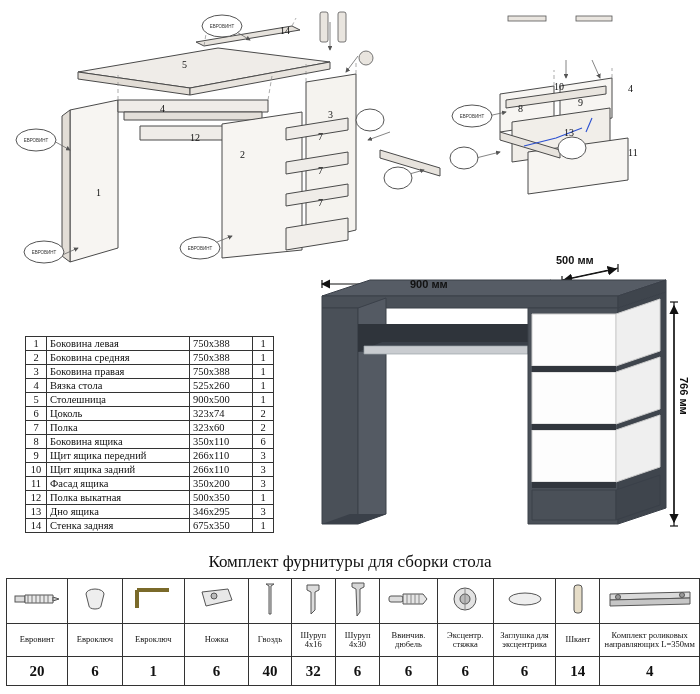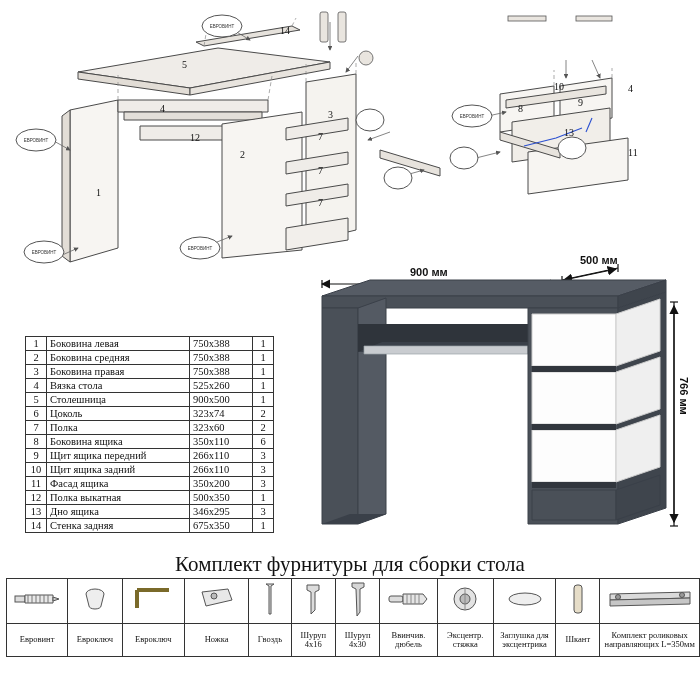--- a/index.html
+++ b/index.html
@@ -22,21 +22,21 @@
   #parts td{border:1px solid #333;padding:0px 3px;height:13px;line-height:13px;white-space:nowrap;}
   #parts td.c1{width:14px;text-align:center;}
   #parts td.c2{width:136px;text-align:left;}
   #parts td.c3{width:56px;text-align:left;}
   #parts td.c4{width:14px;text-align:center;}
   
   #desk{left:300px;top:262px;width:385px;height:285px;}
   
   #kit-title{
     position:absolute;left:0;top:552px;width:700px;text-align:center;
-    font-size:21px;font-family:"Liberation Serif",serif;color:#111;
+    font-size:17px;font-family:"Liberation Serif",serif;color:#111;
   }
   #kit{
     position:absolute;left:6px;top:578px;border-collapse:collapse;
     font-family:"Liberation Serif",serif;
   }
   #kit td{border:1px solid #333;text-align:center;vertical-align:middle;}
   #kit tr.icons td{height:42px;}
   #kit tr.names td{height:30px;font-size:8.5px;line-height:9.5px;padding:1px;}
   #kit tr.counts td{height:26px;font-size:15px;font-weight:bold;}
   .dimlabel{position:absolute;font-size:11px;font-weight:bold;font-family:"Liberation Sans",sans-serif;}
@@ -305,22 +305,22 @@
 
     <rect x="232" y="104" width="84" height="6" fill="#31363d"></rect>
     <rect x="232" y="162" width="84" height="6" fill="#31363d"></rect>
     <rect x="232" y="220" width="84" height="6" fill="#31363d"></rect>
 
     <polygon points="232,228 316,228 316,258 232,258" fill="#4a5058" stroke="#3a4049"></polygon>
     <polygon points="316,228 360,213 360,243 316,258" fill="#3f454d" stroke="#3a4049"></polygon>
 
     <polygon points="22,262 58,262 86,252 50,252" fill="#3a4049"></polygon>
   </svg>
-  <div class="dimlabel" style="left:110px;top:4px;">900 мм</div>
-  <div class="dimlabel" style="left:280px;top:-8px;">500 мм</div>
+  <div class="dimlabel" style="left:110px;top:16px;">900 мм</div>
+  <div class="dimlabel" style="left:256px;top:-8px;">500 мм</div>
   <div class="dimlabel vert" style="left:378px;top:115px;">766 мм</div>
 </div>
 
 <div id="kit-title">Комплект фурнитуры для сборки стола</div>
 
 <table id="kit">
   <tbody>
       <tr class="icons">
     <td style="width:60px">
       <svg width="48" height="16" viewBox="0 0 48 16">
@@ -413,14 +413,28 @@
     <td>Ножка</td>
     <td>Гвоздь</td>
     <td>Шуруп 4х16</td>
     <td>Шуруп 4х30</td>
     <td>Ввинчив. дюбель</td>
     <td>Эксцентр. стяжка</td>
     <td>Заглушка для эксцентрика</td>
     <td>Шкант</td>
     <td>Комплект роликовых направляющих L=350мм</td>
   </tr>
+  <tr class="counts">
+    <td>20</td>
+    <td>6</td>
+    <td>1</td>
+    <td>6</td>
+    <td>40</td>
+    <td>32</td>
+    <td>6</td>
+    <td>6</td>
+    <td>6</td>
+    <td>6</td>
+    <td>14</td>
+    <td>4</td>
+  </tr>
 </tbody>
   </table>
 
 </body></html>

